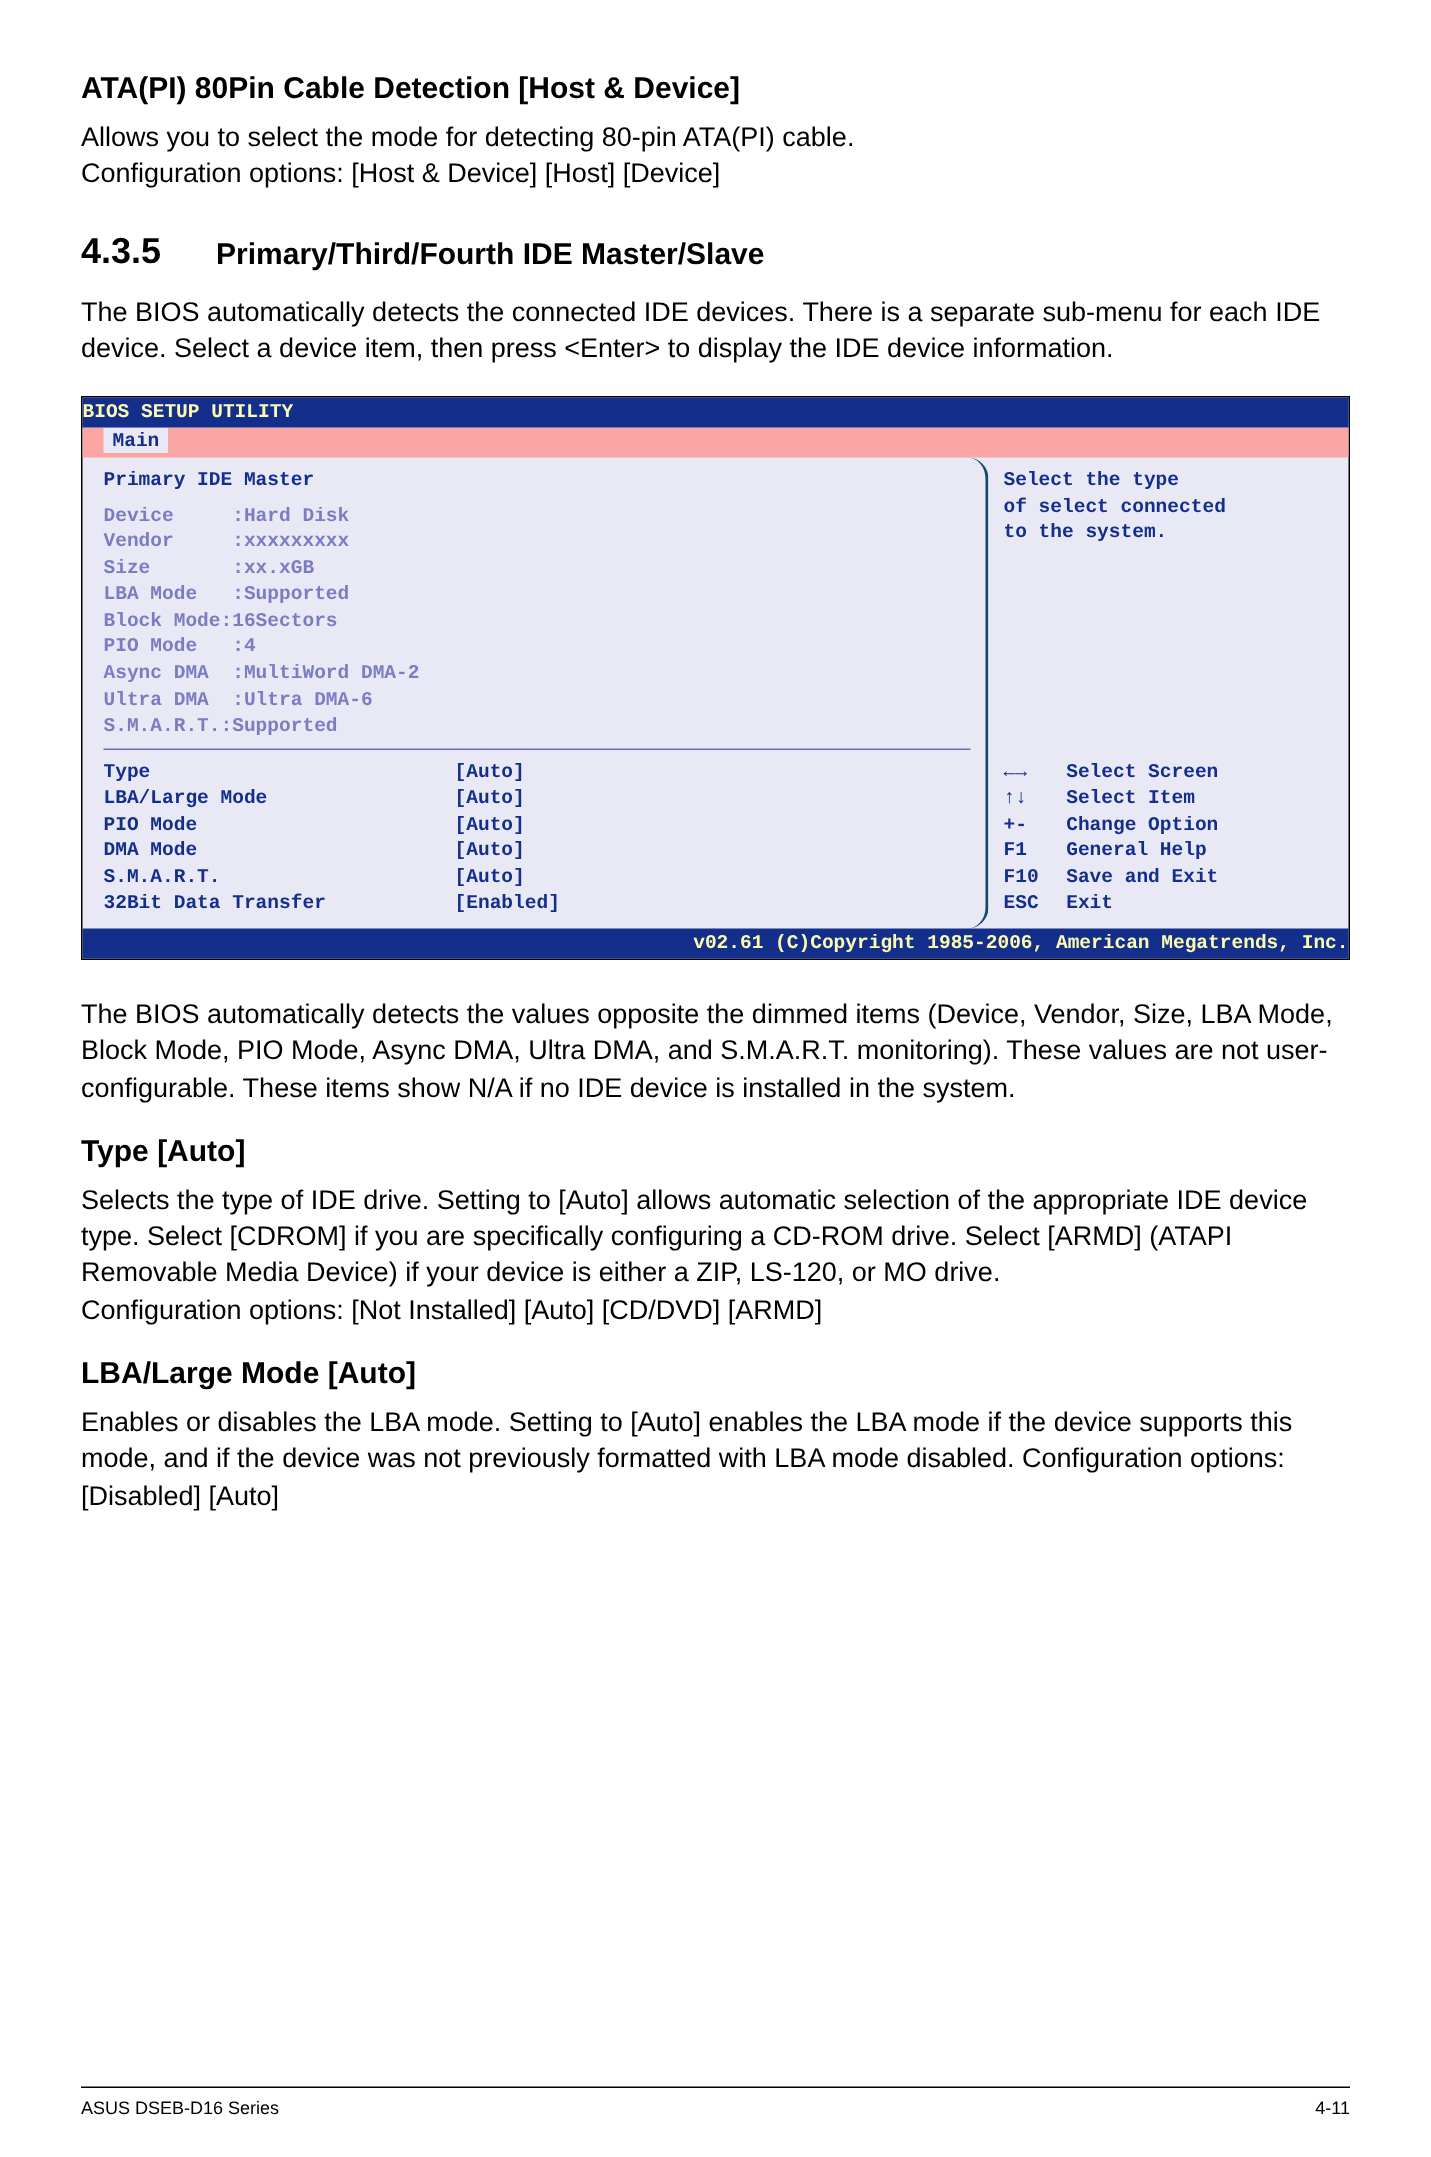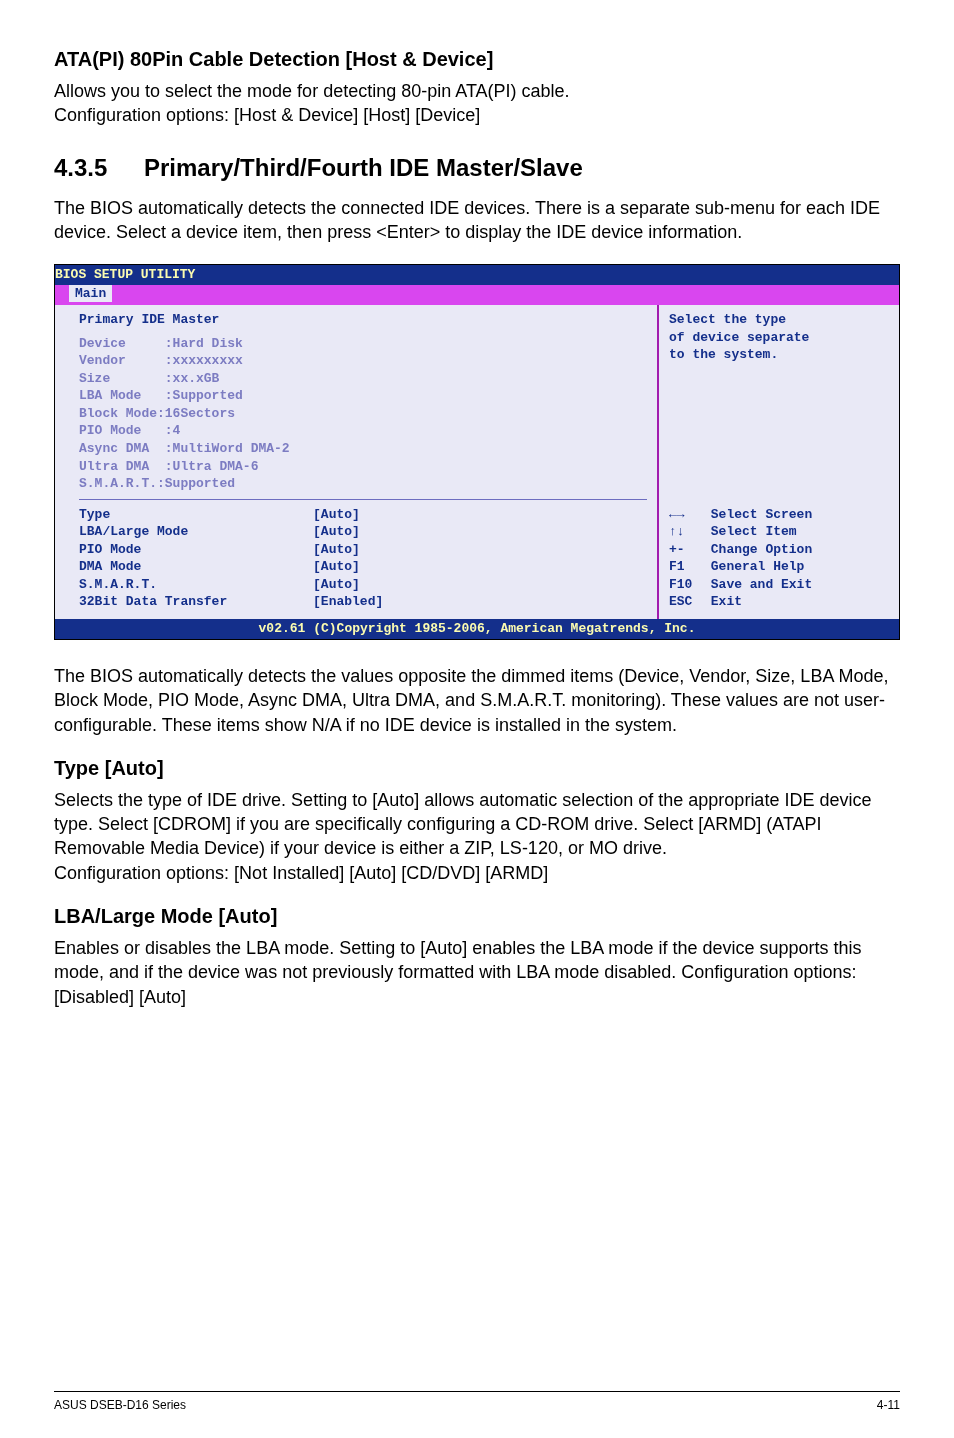--- a/index.html
+++ b/index.html
@@ -26,21 +26,21 @@
     align-items: flex-end;
     margin-top: 26px;
     margin-bottom: 14px;
   }
   .section-row .num {
     font-size: 24px;
     font-weight: 700;
     width: 90px;
   }
   .section-row .title {
-    font-size: 24px;
+    font-size: 20px;
     font-weight: 700;
   }
   
   .bios {
     font-family: "Courier New", monospace;
     font-weight: bold;
     font-size: 13px;
     border: 1px solid #000;
     margin-top: 18px;
     margin-bottom: 24px;
@@ -52,38 +52,39 @@
     color: #142f8b;
     height: 20px;
     line-height: 20px;
     text-align: left;
     position: relative;
   }
   .bios .titlebar .center {
     color: #fcfcb0;
   }
   .bios .tabs {
-    background: #d946ef;
+    background: #fca5a5;
     height: 20px;
     padding-left: 14px;
   }
   .bios .tabs span {
     display: inline-block;
     background: #e9e9f6;
     color: #142f8b;
     padding: 1px 6px;
     font-weight: bold;
   }
   .bios-body {
     display: flex;
   }
   .bios-left {
     flex: 1;
-    border-right: 2px solid #a21caf;
-    padding: 6px 10px 8px 24px;
+    border-right: 2px solid #0c4a6e;
+    padding: 6px 10px 8px 14px;
+    border-radius: 14px;
   }
   .bios-left .group1 {
     border: 1px solid #6d6dc0;
     border-left: none; border-right: none; border-top: none;
     padding-bottom: 6px;
     margin-bottom: 6px;
   }
   .bios-right {
     width: 240px;
     padding: 6px 8px 8px 10px;
@@ -93,21 +94,21 @@
   }
   .bios .line { white-space: pre; line-height: 1.35; }
   .bios .heading { color: #142f8b; }
   .bios .dim { color: #7c7cc2; }
   .bios .opt { color: #142f8b; }
   .bios .help-lines { color: #142f8b; }
   .bios .nav-lines { color: #142f8b; }
   .bios-footer {
     background: #142f8b;
     color: #fcfcb0;
-    text-align: center;
+    text-align: right;
     height: 20px;
     line-height: 20px;
   }
   .key-col { display: inline-block; width: 34px; }
   .footer {
     position: absolute;
     bottom: 26px;
     left: 54px;
     right: 54px;
     border-top: 1px solid #000;
@@ -157,21 +158,21 @@
           <div class="line opt">LBA/Large Mode                [Auto]</div>
           <div class="line opt">PIO Mode                      [Auto]</div>
           <div class="line opt">DMA Mode                      [Auto]</div>
           <div class="line opt">S.M.A.R.T.                    [Auto]</div>
           <div class="line opt">32Bit Data Transfer           [Enabled]</div>
         </div>
     </div>
     <div class="bios-right">
       <div class="help-lines">
         <div class="line">Select the type</div>
-        <div class="line">of device separate</div>
+        <div class="line">of select connected</div>
         <div class="line">to the system.</div>
       </div>
       <div class="nav-lines" id="navs">
           <div class="line"><span class="key-col">←→</span> Select Screen</div>
           <div class="line"><span class="key-col">↑↓</span> Select Item</div>
           <div class="line"><span class="key-col">+-</span> Change Option</div>
           <div class="line"><span class="key-col">F1</span> General Help</div>
           <div class="line"><span class="key-col">F10</span> Save and Exit</div>
           <div class="line"><span class="key-col">ESC</span> Exit</div>
         </div>

